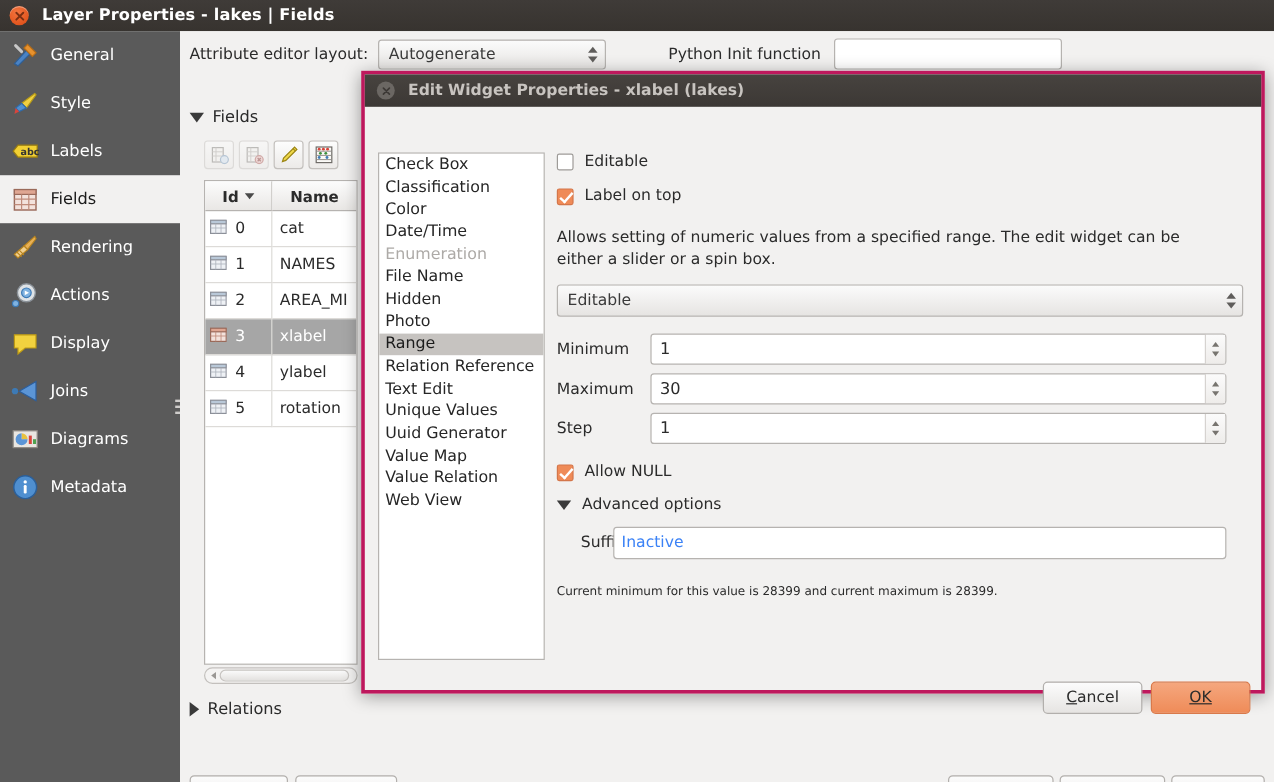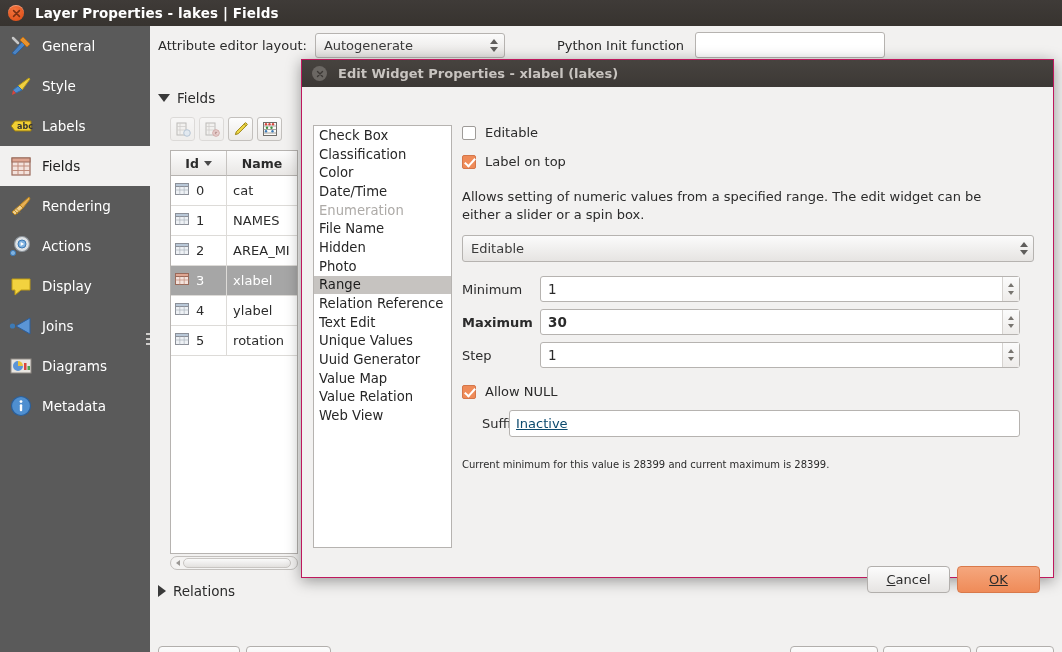--- a/index.html
+++ b/index.html
@@ -78,21 +78,21 @@
   .combo .cval { flex: 1; white-space: nowrap; overflow: hidden; }
   .spinarrows { width: 11px; display: flex; flex-direction: column; align-items: center; gap: 3px; flex: 0 0 11px; }
   .ar-up { width:0;height:0;border-left:4px solid transparent;border-right:4px solid transparent;border-bottom:5px solid #5f5d5b; }
   .ar-dn { width:0;height:0;border-left:4px solid transparent;border-right:4px solid transparent;border-top:5px solid #5f5d5b; }
 
   .textinput {
     height: 26px; border: 1px solid #b6b3b0; border-radius: 3px;
     background: #ffffff; display: flex; align-items: center; padding: 0 6px;
     font-size: 13px; color: #2b2b2b;
   }
-  .textinput .ph { color: #0c4a6e; text-decoration: underline; }
+  .textinput .ph { color: #3b82f6; }
 
   
   .grp-header { display: flex; align-items: center; gap: 7px; }
   .tri-down { width:0;height:0;border-left:6px solid transparent;border-right:6px solid transparent;border-top:8px solid #3a3a3a; }
   .tri-right { width:0;height:0;border-top:6px solid transparent;border-bottom:6px solid transparent;border-left:8px solid #3a3a3a; }
 
   .tbtn {
     width: 25px; height: 24px; border: 1px solid #c3c0bd; border-radius: 3px;
     background: linear-gradient(to bottom, #fdfdfd 0%, #eceae8 100%);
     display: flex; align-items: center; justify-content: center;
@@ -152,21 +152,21 @@
   .btn.primary {
     background: linear-gradient(to bottom, #f5a77e 0%, #ef8b58 100%);
     border-color: #d9794a;
   }
   .u { text-decoration: underline; }
 
   
   .dialog {
     position: absolute; left: 301px; top: 59px; width: 753px; height: 519px;
     background: #f2f1f0;
-    border: 1px solid #be185d;
+    border: 3px solid #be185d;
     box-shadow: 0 3px 14px rgba(0,0,0,.38);
   }
   .dlg-title {
     height: 27px; background: linear-gradient(to bottom, #47433f 0%, #3c3835 100%);
     display: flex; align-items: center; padding-left: 10px;
   }
   .dlg-close {
     width: 15px; height: 15px; border-radius: 50%;
     background: #6b6763; display: flex; align-items: center; justify-content: center;
     flex: 0 0 auto;
@@ -594,21 +594,21 @@
           <span class="flab">Minimum</span>
           <div class="spinbox">
             <span class="sv">1</span>
             <span class="spinstack">
                 <i class="ar-up"></i>
                 <i class="ar-dn"></i>
               </span>
           </div>
         </div>
 
-        <div class="fieldrow" style="margin-top:7px; width:558px;font-weight:bold;">
+        <div class="fieldrow" style="margin-top:7px; width:558px;">
           <span class="flab">Maximum</span>
           <div class="spinbox">
             <span class="sv">30</span>
             <span class="spinstack">
                 <i class="ar-up"></i>
                 <i class="ar-dn"></i>
               </span>
           </div>
         </div>
 
@@ -621,20 +621,24 @@
                 <i class="ar-dn"></i>
               </span>
           </div>
         </div>
 
         <div class="chkrow" style="margin-top:16px;">
           <span class="chk on"></span>
           <span class="lbl">Allow NULL</span>
         </div>
 
+        <div class="grp-header" style="margin-top:12px; gap:9px;">
+          <span class="tri-down"></span>
+          <span class="lbl">Advanced options</span>
+        </div>
 
         <div class="fieldrow" style="margin-top:11px; width:558px;">
           <span class="flab" style="width:47px; padding-left:20px;">Suffix</span>
           <div class="textinput" style="flex:1; height:27px;">
             <span class="ph">Inactive</span>
           </div>
         </div>
 
         <div class="statusnote" style="margin-top:22px;">Current minimum for this value is 28399 and current maximum is 28399.</div>
       </div>

